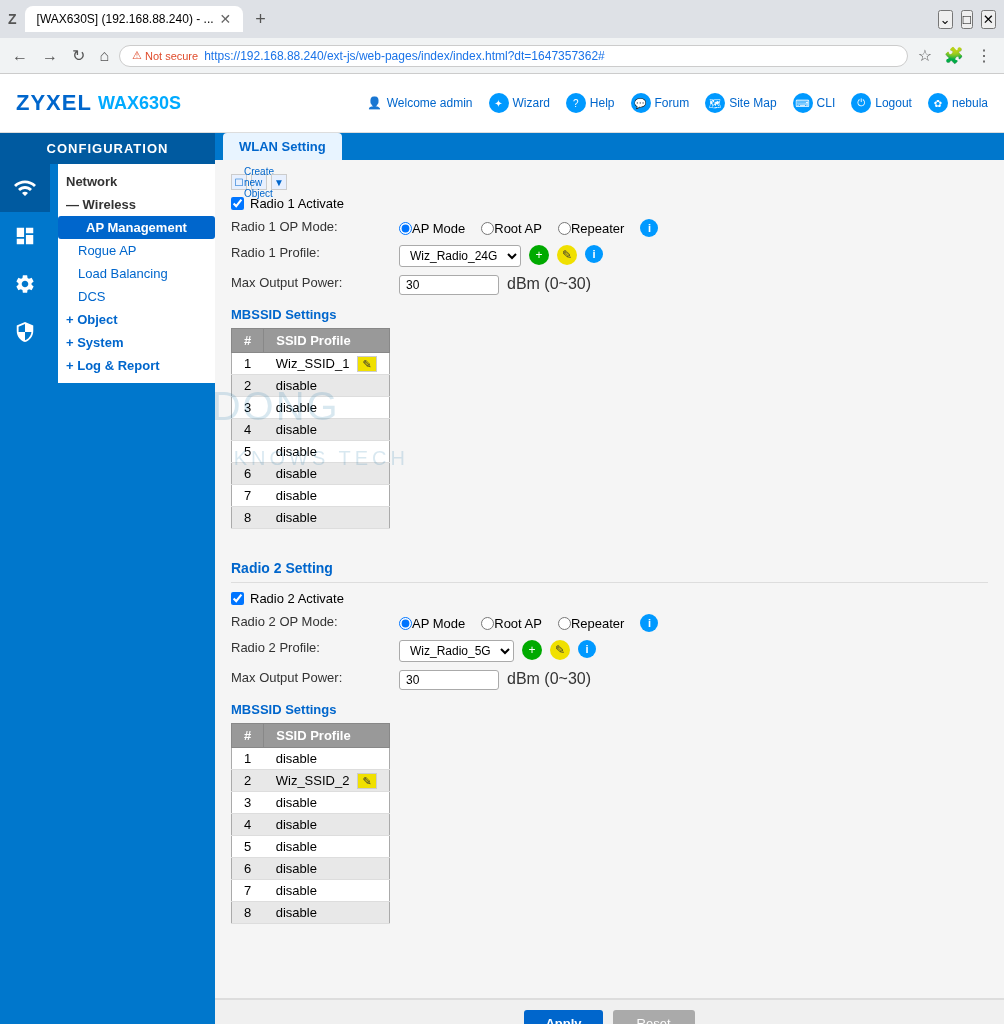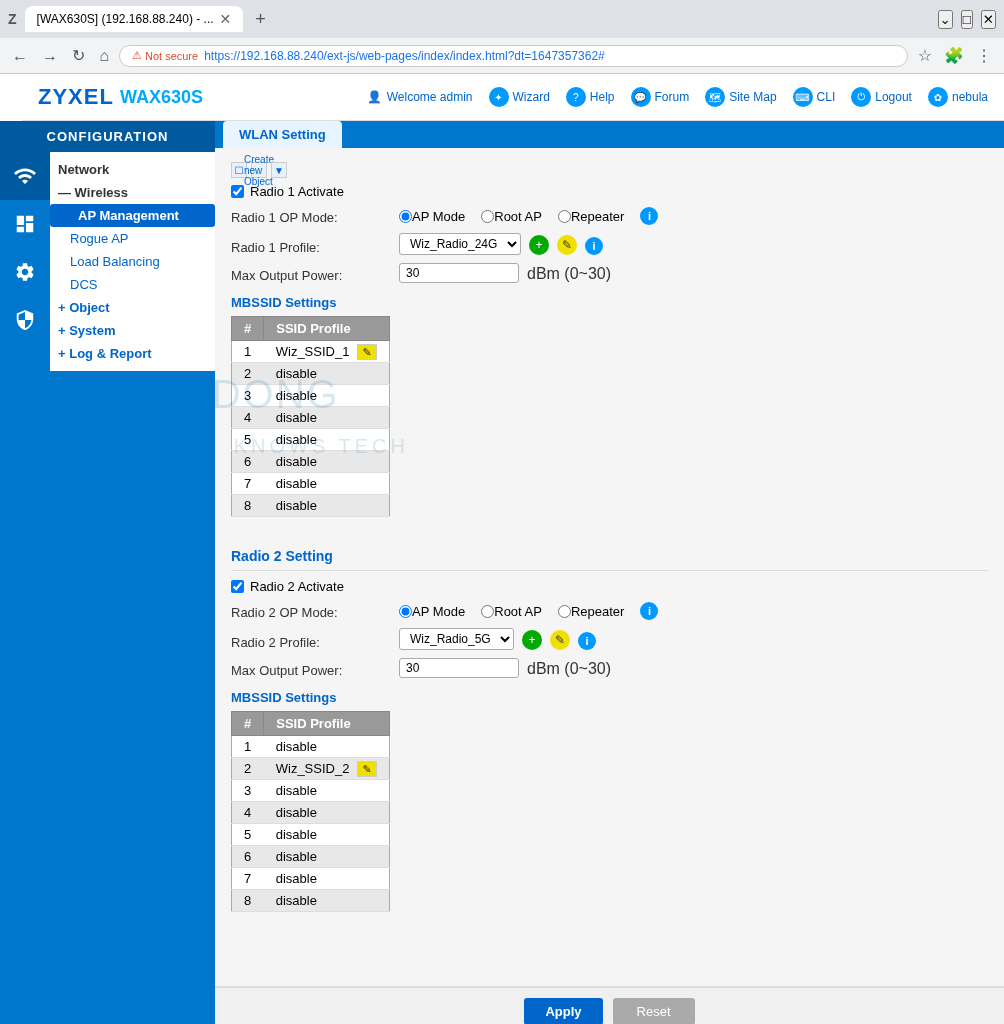--- a/index.html
+++ b/index.html
@@ -11,21 +11,21 @@
     .browser-titlebar .new-tab { color: #555; font-size: 18px; cursor: pointer; padding: 0 4px; }
     .browser-toolbar { display: flex; align-items: center; padding: 4px 8px; gap: 6px; background: #f1f3f4; border-bottom: 1px solid #ccc; }
     .browser-toolbar button { background: none; border: none; cursor: pointer; color: #555; font-size: 16px; padding: 4px; border-radius: 4px; }
     .address-bar { flex: 1; display: flex; align-items: center; background: white; border: 1px solid #ccc; border-radius: 20px; padding: 3px 12px; gap: 6px; }
     .address-bar .not-secure { color: #e04c2c; font-size: 11px; display: flex; align-items: center; gap: 3px; }
     .address-bar .url { color: #1a73e8; font-size: 12px; flex: 1; }
     .address-bar-actions { display: flex; gap: 4px; align-items: center; }
     .address-bar-actions span { color: #555; font-size: 16px; cursor: pointer; padding: 2px 4px; }
 
     
-    .top-nav { background: white; border-bottom: 1px solid #ddd; display: flex; align-items: center; padding: 10px 16px; gap: 20px; margin-left: 22px; }
+    .top-nav { background: white; border-bottom: 1px solid #ddd; display: flex; align-items: center; padding: 16px 16px; gap: 20px; }
     .zyxel-logo { display: flex; align-items: center; gap: 6px; }
     .zyxel-text { font-size: 22px; font-weight: bold; color: #0066cc; letter-spacing: 1px; }
     .model-text { color: #00aaff; font-weight: bold; font-size: 18px; }
     .top-nav-links { display: flex; align-items: center; gap: 16px; margin-left: auto; }
     .top-nav-links a { color: #0066cc; text-decoration: none; font-size: 12px; display: flex; align-items: center; gap: 4px; }
     .nav-icon { display: inline-flex; align-items: center; justify-content: center; width: 20px; height: 20px; background: #0099ff; border-radius: 50%; color: white; font-size: 10px; }
 
     
     .main-layout { display: flex; height: calc(100vh - 110px); }
 
@@ -50,27 +50,27 @@
     .content-inner { padding: 8px 16px 16px 16px; }
 
     
     .create-bar { display: flex; align-items: center; gap: 4px; padding: 6px 0; font-size: 13px; color: #0066cc; cursor: pointer; }
     .create-bar span { display: inline-flex; align-items: center; justify-content: center; width: 16px; height: 16px; background: #e8f0fe; border: 1px solid #ccc; font-size: 10px; }
 
     
     .section-header { color: #0066cc; font-weight: bold; font-size: 14px; padding: 8px 0 6px 0; border-bottom: 1px solid #ddd; margin-bottom: 8px; }
 
     
-    .form-row { display: flex; align-items: flex-end; margin-bottom: 8px; gap: 8px; }
+    .form-row { display: flex; align-items: flex-start; margin-bottom: 8px; gap: 8px; }
     .form-label { width: 160px; color: #333; font-size: 13px; flex-shrink: 0; }
     .form-label-checkbox { display: flex; align-items: center; gap: 6px; }
     .radio-group { display: flex; align-items: center; gap: 16px; }
     .radio-item { display: flex; align-items: center; gap: 0; font-size: 13px; }
     .select-box { border: 1px solid #aaa; border-radius: 3px; padding: 2px 6px; font-size: 12px; background: white; }
-    .input-box { border: 1px solid #aaa; border-radius: 3px; padding: 2px 6px; font-size: 12px; background: white; width: 120px; }
+    .input-box { border: 1px solid #aaa; border-radius: 3px; padding: 2px 6px; font-size: 12px; background: white; width: 100px; }
     .unit-label { color: #333; font-size: 16px; }
     .icon-btn { display: inline-flex; align-items: center; justify-content: center; width: 20px; height: 20px; border-radius: 50%; cursor: pointer; font-size: 12px; }
     .icon-add { background: #00aa00; color: white; }
     .icon-edit { background: #f0e000; color: #333; }
     .icon-info { background: #0099ff; color: white; border-radius: 50%; width: 18px; height: 18px; font-size: 11px; font-weight: bold; display: inline-flex; align-items: center; justify-content: center; }
 
     
     .mbssid-section { margin-top: 12px; }
     .mbssid-header { color: #0066cc; font-weight: bold; font-size: 13px; margin-bottom: 6px; }
     .mbssid-table { border: 1px solid #aaa; border-collapse: collapse; font-size: 13px; }
@@ -84,21 +84,21 @@
 
     
     .bottom-bar { background: #f0f0f0; border-top: 2px solid #ddd; padding: 10px 16px; display: flex; justify-content: center; gap: 10px; }
     .btn-apply { background: #0066cc; color: white; border: none; padding: 6px 21px; font-size: 13px; cursor: pointer; border-radius: 3px; font-weight: bold; }
     .btn-reset { background: #aaa; color: white; border: none; padding: 6px 24px; font-size: 13px; cursor: pointer; border-radius: 3px; }
 
     .watermark { position: absolute; top: 50%; left: 50%; transform: translate(-50%, -50%); opacity: 0.15; font-size: 40px; font-weight: normal; color: #0369a1; letter-spacing: 2px; pointer-events: none; white-space: nowrap; }
 
     .sidebar-left { display: flex; }
     .sidebar-icons-col { display: flex; flex-direction: column; background: #0077cc; width: 50px; flex-shrink: 0; }
-    .sidebar-nav-col { flex: 1; background: white; }
+    .sidebar-nav-col { flex: 1; background: white; margin-left: 8px; }
 
     .browser-window { width: 1004px; min-height: 1024px; display: flex; flex-direction: column; background: white; box-shadow: 0 2px 8px rgba(0,0,0,0.2); }
   </style>
 </head>
 <body>
 
 <div class="browser-window">
 
   <div class="browser-titlebar">
     <span class="z-icon">Z</span>

